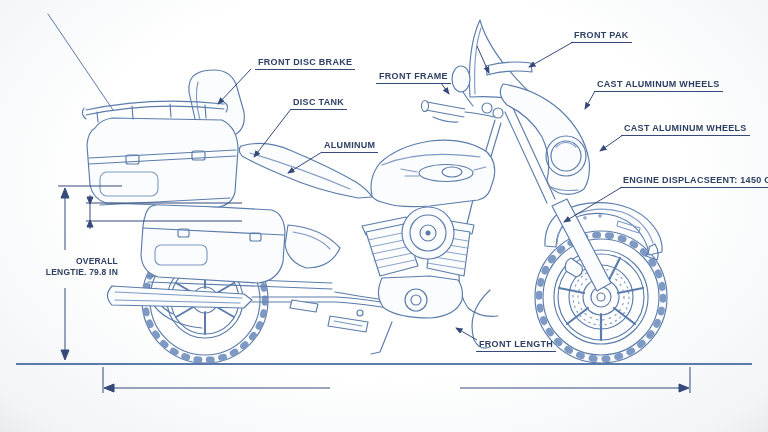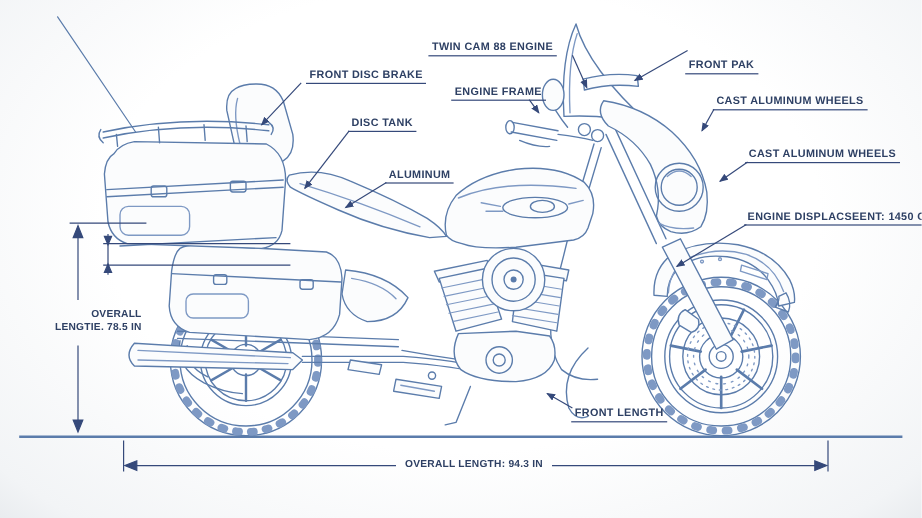--- a/index.html
+++ b/index.html
@@ -24,21 +24,21 @@
     font:600 8.5px/11px "Liberation Sans", sans-serif;
     letter-spacing:.2px;
     color:#2e4064;
     text-align:center;
     white-space:nowrap;
   }
   #dim-left{left:14px;top:256px;width:104px;white-space:normal;}
   #dim-left span{display:block;text-align:right;}
   #dim-bottom{left:333px;top:381px;width:124px;background:transparent;}
   #lbl-twincam{left:357px;top:34px;}
-  #lbl-frontpak{left:571px;top:30px;margin-top:19px;}
+  #lbl-frontpak{left:571px;top:30px;}
   #lbl-discbrake{left:255px;top:57px;}
   #lbl-cradle{left:376px;top:71px;}
   #lbl-fueltank{left:290px;top:97px;}
   #lbl-saddle{left:321px;top:140px;}
   #lbl-cast1{left:594px;top:79px;}
   #lbl-cast2{left:621px;top:123px;}
   #lbl-engdisp{left:620px;top:175px;}
   #lbl-forks{left:476px;top:339px;}
 </style>
 </head>
@@ -285,30 +285,28 @@
     <path d="M90,220 L87,227 L93,227 Z"></path>
     <line x1="103" y1="367" x2="103" y2="393" fill="none"></line>
     <line x1="690" y1="367" x2="690" y2="393" fill="none"></line>
     <line x1="112" y1="388" x2="330" y2="388" fill="none"></line>
     <line x1="460" y1="388" x2="680" y2="388" fill="none"></line>
     <path d="M104,388 L114,384 L114,392 Z"></path>
     <path d="M689,388 L679,384 L679,392 Z"></path>
   </g>
 </svg>
 
-<div class="lbl" id="lbl-twincam">TWIN CAM 88 ENGINE</div>
 <div class="lbl" id="lbl-frontpak">FRONT PAK</div>
 <div class="lbl" id="lbl-discbrake">FRONT DISC BRAKE</div>
-<div class="lbl" id="lbl-cradle">ENGINE FRAME</div>
+<div class="lbl" id="lbl-cradle">FRONT FRAME</div>
 <div class="lbl" id="lbl-fueltank">DISC TANK</div>
 <div class="lbl" id="lbl-saddle">ALUMINUM</div>
 <div class="lbl" id="lbl-cast1">CAST ALUMINUM WHEELS</div>
 <div class="lbl" id="lbl-cast2">CAST ALUMINUM WHEELS</div>
 <div class="lbl" id="lbl-engdisp">ENGINE DISPLACSEENT: 1450 CC</div>
 <div class="lbl" id="lbl-forks">FRONT LENGTH</div>
 
 <div class="dimtxt" id="dim-left">
   <span>OVERALL</span>
-  <span>LENGTIE. 78.5 IN</span>
+  <span>LENGTIE. 79.8 IN</span>
 </div>
-<div class="dimtxt" id="dim-bottom">OVERALL LENGTH: 94.3 IN</div>
 
 </div>
 
 </body></html>

